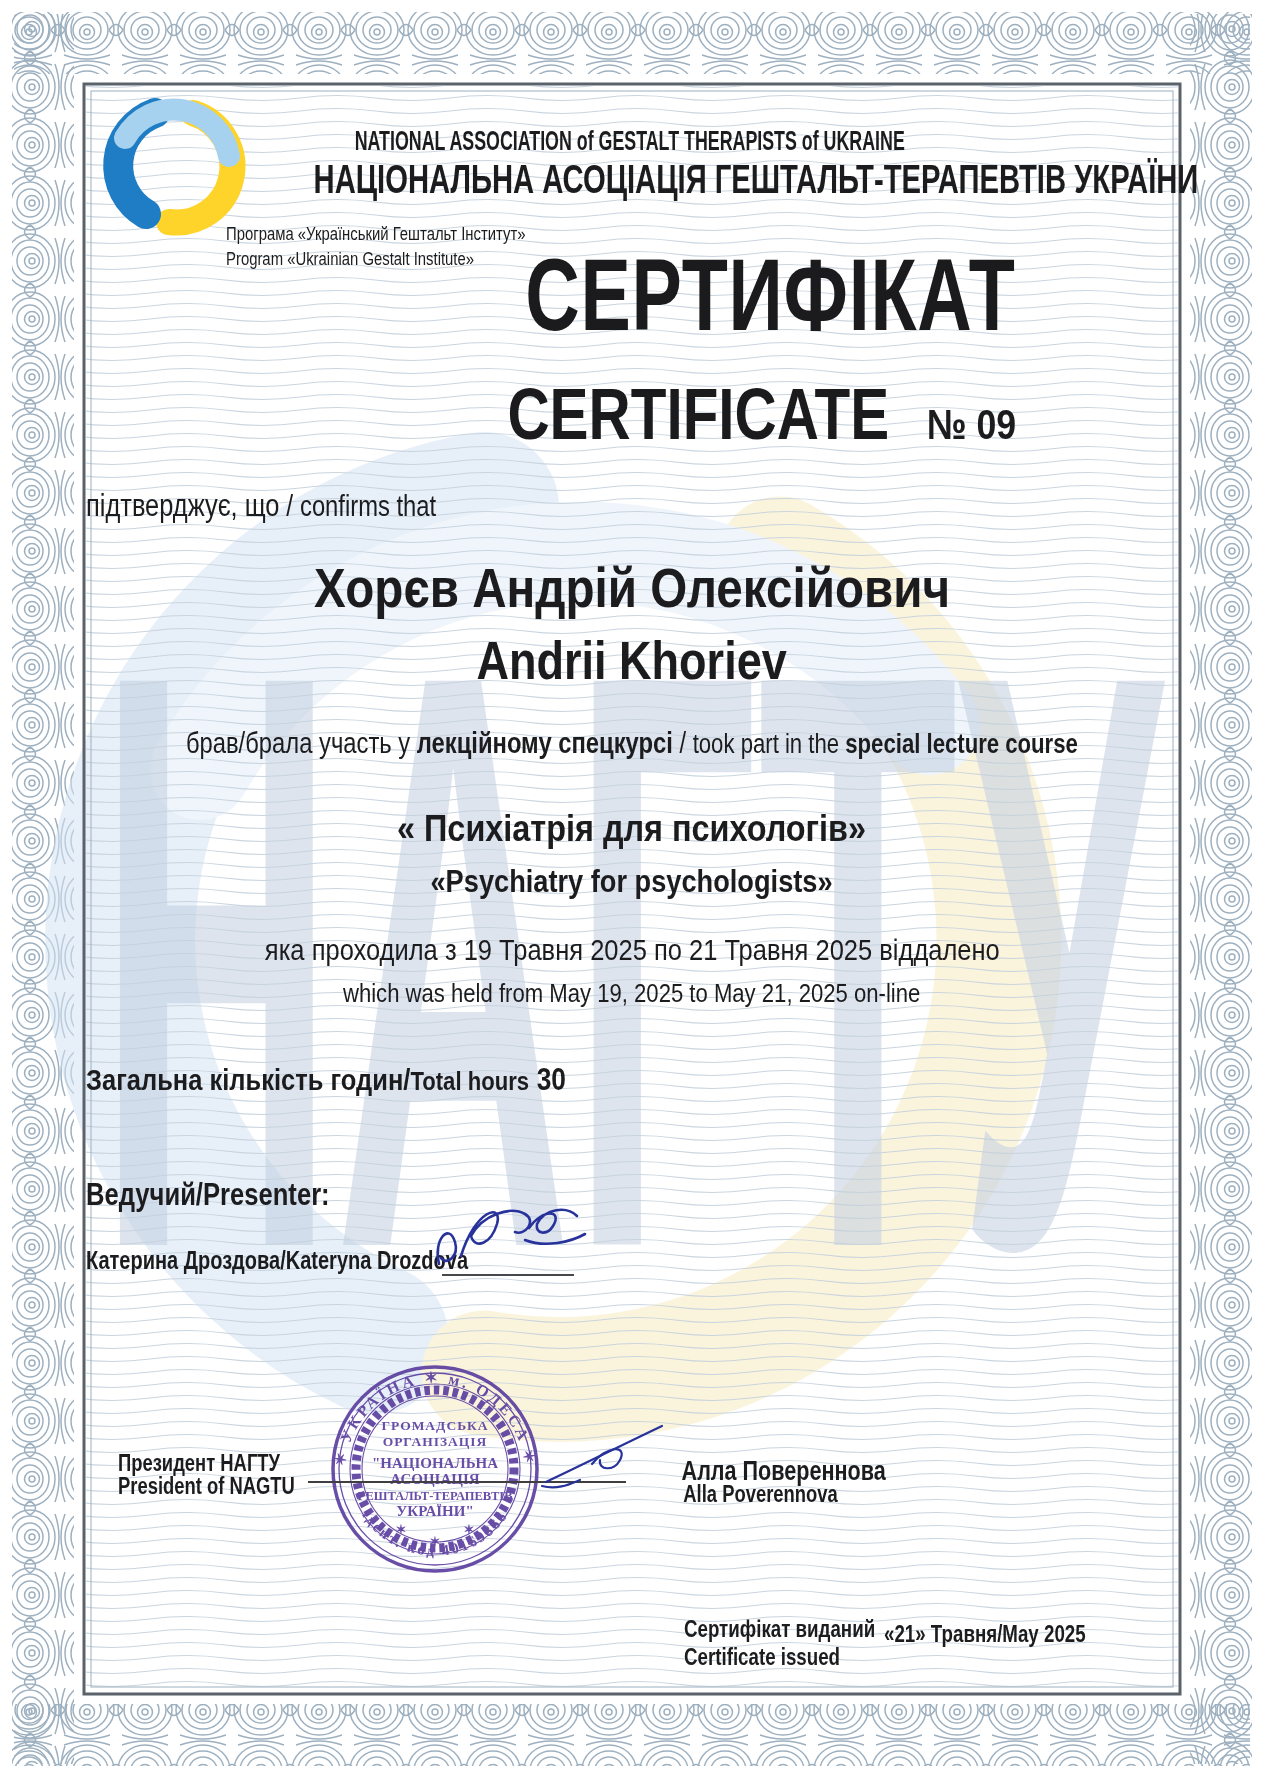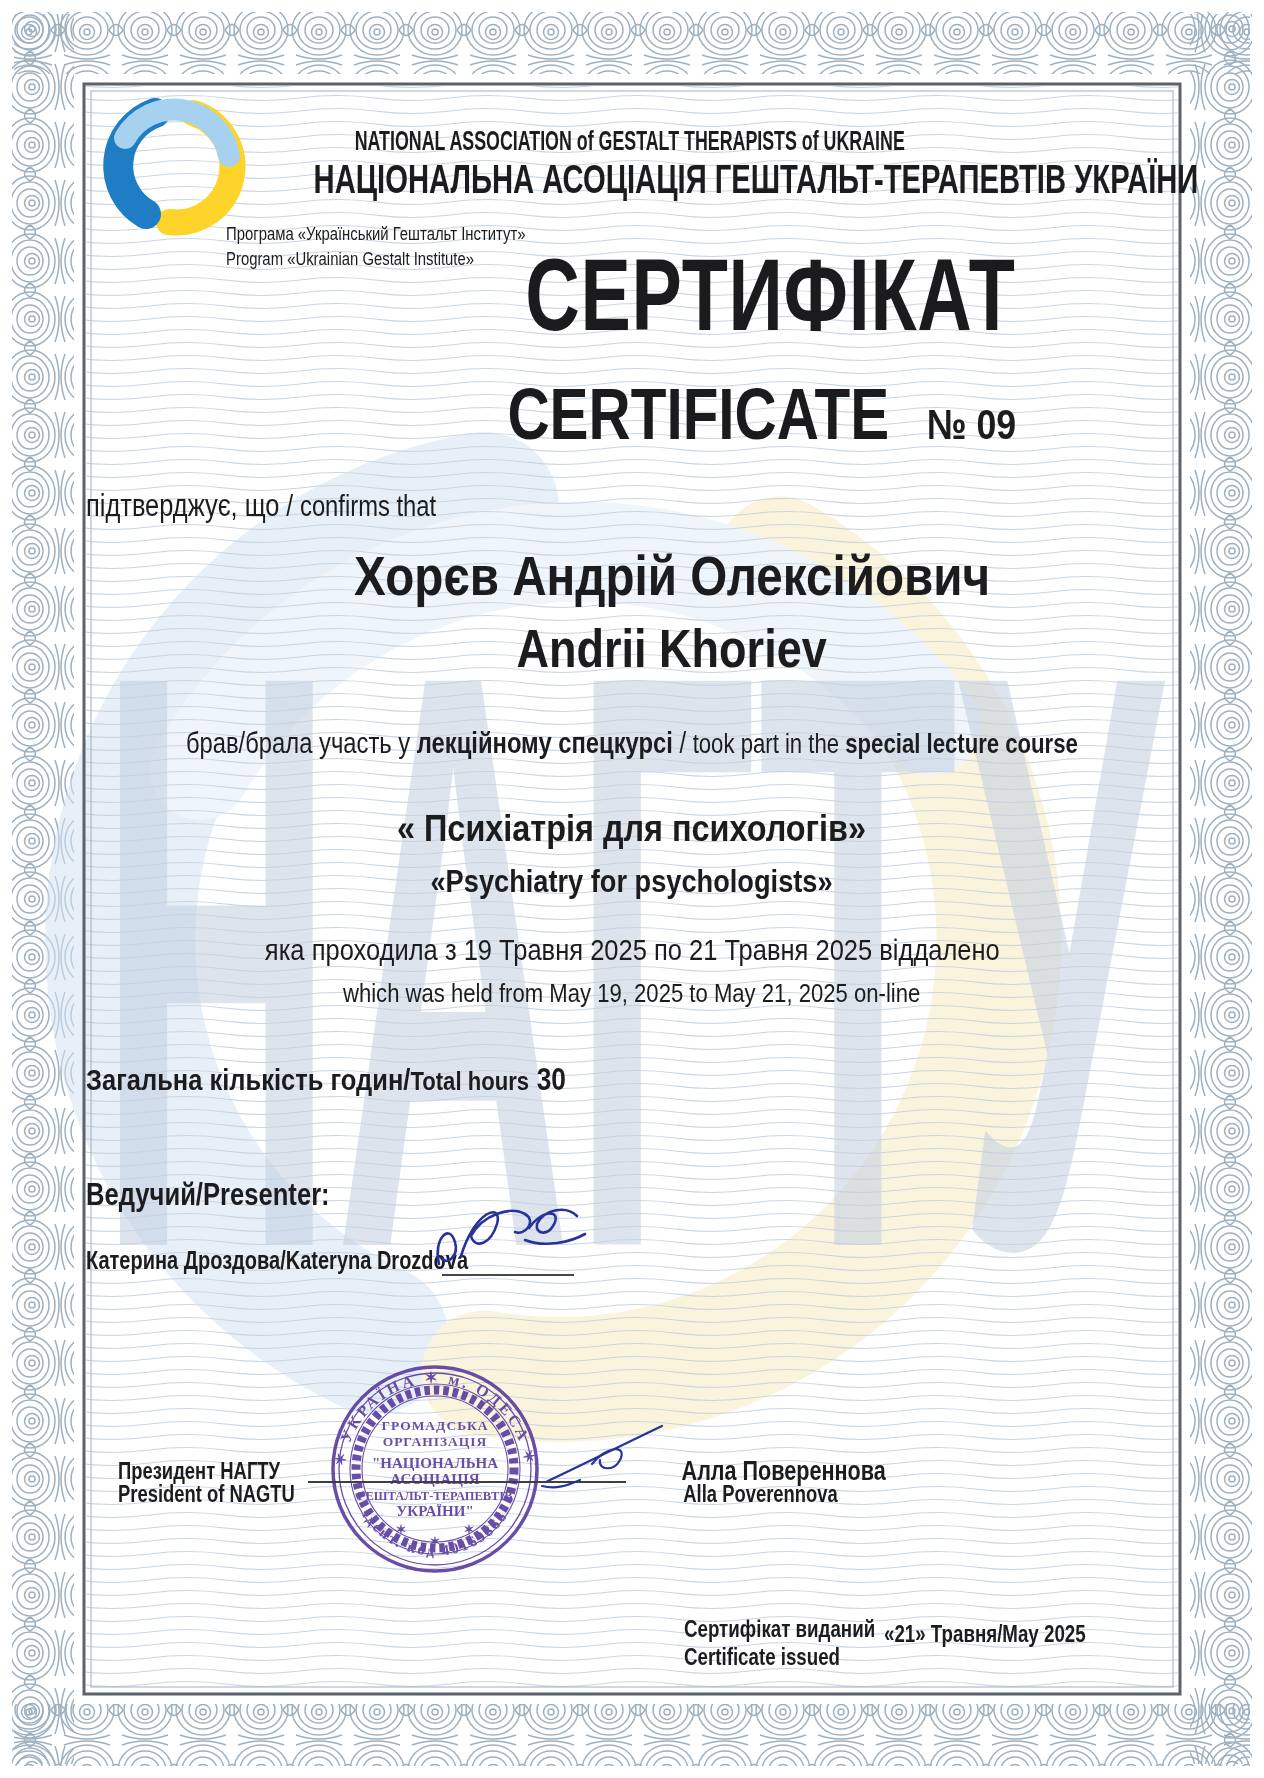--- a/index.html
+++ b/index.html
@@ -110,21 +110,21 @@
       <span class="sq or w700" style="--sx:.80;font-size:73px;color:#1b1b1d;">CERTIFICATE</span><span class="sq or w700" style="--sx:.85;font-size:42px;margin-left:22px;">№ 09</span>
     </div>
   </div>
 
   <div class="abs" style="left:86px;top:488px;">
     <span class="sq ol" style="--sx:.82;font-size:31px;">
       <span class="w500">підтверджує, що</span><span style="font-weight:400;font-size:30px;"> / </span><span style="font-weight:400;font-size:29px;">confirms that</span>
     </span>
   </div>
 
-  <div class="abs cw c" style="top:546px;margin-left:40px;">
+  <div class="abs cw c" style="top:558px;">
     <div style="line-height:60px;">
       <span class="sq oc w700" style="--sx:.85;font-size:56px;">Хорєв Андрій Олексійович</span>
     </div>
     <div style="line-height:58px;">
       <span class="sq oc w700" style="--sx:.85;font-size:53px;">Andrii Khoriev</span>
     </div>
   </div>
 
   <div class="abs cw c" style="top:727px;">
     <span class="sq oc" style="--sx:.82;font-size:29px;">
@@ -210,21 +210,21 @@
 
   <svg class="abs z3" style="left:540px;top:1420px;" width="130" height="75" viewBox="0 0 130 75">
     <g stroke="#27329b" stroke-width="2.2" fill="none" stroke-linecap="round">
       <path d="M6,62 C40,46 80,26 122,6"></path>
       <path d="M52,44 C66,26 88,24 80,40 C74,52 58,50 60,40"></path>
       <path d="M2,66 C18,70 30,64 40,60"></path>
     </g>
   </svg>
 
   <div class="abs" style="left:118px;top:1452px;">
-    <div style="font-size:23px;line-height:23px;margin-top:8px;">
+    <div style="font-size:23px;line-height:23px;">
       <span class="sq ol w700" style="--sx:.8;">Президент НАГТУ</span>
     </div>
     <div style="font-size:23px;line-height:23px;">
       <span class="sq ol w700" style="--sx:.8;">President of NAGTU</span>
     </div>
   </div>
 
   <div class="abs c" style="left:656px;top:1460px;width:210px;">
     <div style="font-size:27px;line-height:23px;">
       <span class="sq oc w700" style="--sx:.8;">Алла Повереннова</span>

